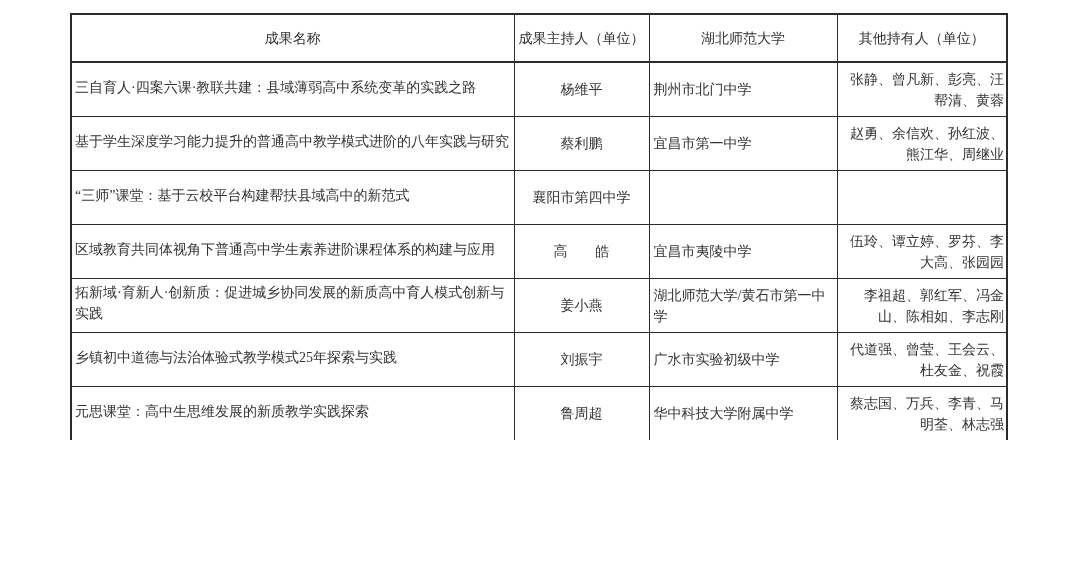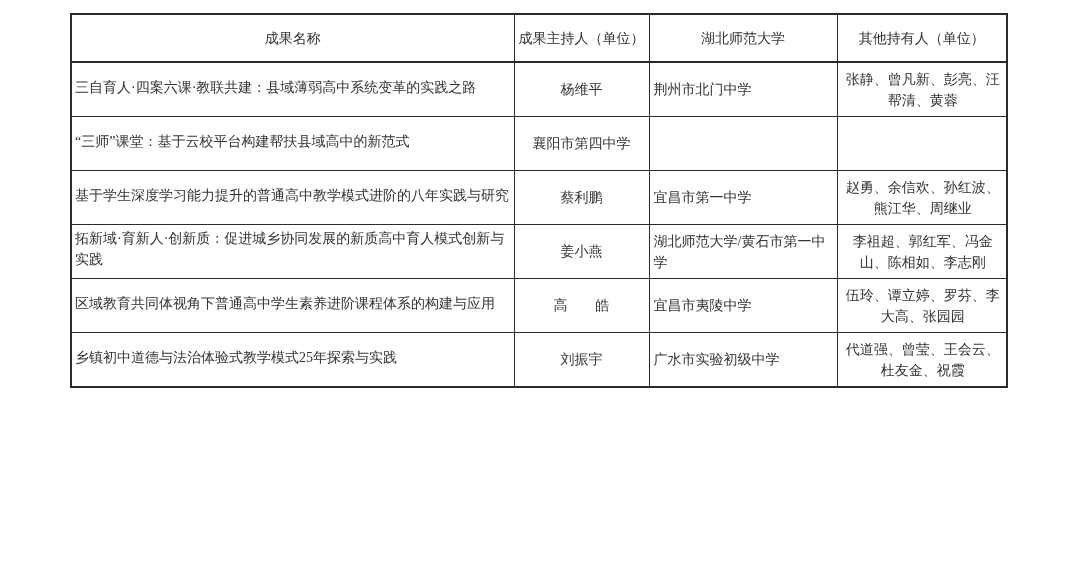--- a/index.html
+++ b/index.html
@@ -50,21 +50,21 @@
   td.col-host {
     text-align: center;
     padding: 3px 0;
     white-space: pre-line;
   }
   td.col-unit {
     text-align: left;
     padding: 3px 3px 3px 4px;
   }
   td.col-others {
-    text-align: center;
+    text-align: right;
     padding: 3px 2px 3px 4px;
   }
   tr.highlighted {
     position: relative;
     z-index: 2;
   }
 </style>
 </head>
 <body>
 
@@ -85,45 +85,51 @@
       </tr>
     </thead>
     <tbody id="table-body">
         <tr>
       <td class="col-name">三自育人·四案六课·教联共建：县域薄弱高中系统变革的实践之路</td>
       <td class="col-host">杨维平</td>
       <td class="col-unit">荆州市北门中学</td>
       <td class="col-others">张静、曾凡新、彭亮、汪帮清、黄蓉</td>
     </tr>
         <tr>
+      <td class="col-name">基于学生深度学习能力提升的普通高中教学模式进阶的八年实践与研究</td>
+      <td class="col-host">蔡利鹏</td>
+      <td class="col-unit">宜昌市第一中学</td>
+      <td class="col-others">赵勇、余信欢、孙红波、熊江华、周继业</td>
+    </tr>
+        <tr>
       <td class="col-name">“三师”课堂：基于云校平台构建帮扶县域高中的新范式</td>
       <td class="col-host">襄阳市第四中学</td>
       <td class="col-unit"></td>
       <td class="col-others"></td>
     </tr>
         <tr>
-      <td class="col-name">基于学生深度学习能力提升的普通高中教学模式进阶的八年实践与研究</td>
-      <td class="col-host">蔡利鹏</td>
-      <td class="col-unit">宜昌市第一中学</td>
-      <td class="col-others">赵勇、余信欢、孙红波、熊江华、周继业</td>
+      <td class="col-name">区域教育共同体视角下普通高中学生素养进阶课程体系的构建与应用</td>
+      <td class="col-host">高　　皓</td>
+      <td class="col-unit">宜昌市夷陵中学</td>
+      <td class="col-others">伍玲、谭立婷、罗芬、李大高、张园园</td>
     </tr>
         <tr>
       <td class="col-name">拓新域·育新人·创新质：促进城乡协同发展的新质高中育人模式创新与实践</td>
       <td class="col-host">姜小燕</td>
       <td class="col-unit">湖北师范大学/黄石市第一中学</td>
       <td class="col-others">李祖超、郭红军、冯金山、陈相如、李志刚</td>
     </tr>
         <tr>
-      <td class="col-name">区域教育共同体视角下普通高中学生素养进阶课程体系的构建与应用</td>
-      <td class="col-host">高　　皓</td>
-      <td class="col-unit">宜昌市夷陵中学</td>
-      <td class="col-others">伍玲、谭立婷、罗芬、李大高、张园园</td>
-    </tr>
-        <tr>
       <td class="col-name">乡镇初中道德与法治体验式教学模式25年探索与实践</td>
       <td class="col-host">刘振宇</td>
       <td class="col-unit">广水市实验初级中学</td>
       <td class="col-others">代道强、曾莹、王会云、杜友金、祝霞</td>
+    </tr>
+        <tr>
+      <td class="col-name">元思课堂：高中生思维发展的新质教学实践探索</td>
+      <td class="col-host">鲁周超</td>
+      <td class="col-unit">华中科技大学附属中学</td>
+      <td class="col-others">蔡志国、万兵、李青、马明荃、林志强</td>
     </tr>
       </tbody>
   </table>
 
 </div>
 
 </body></html>

